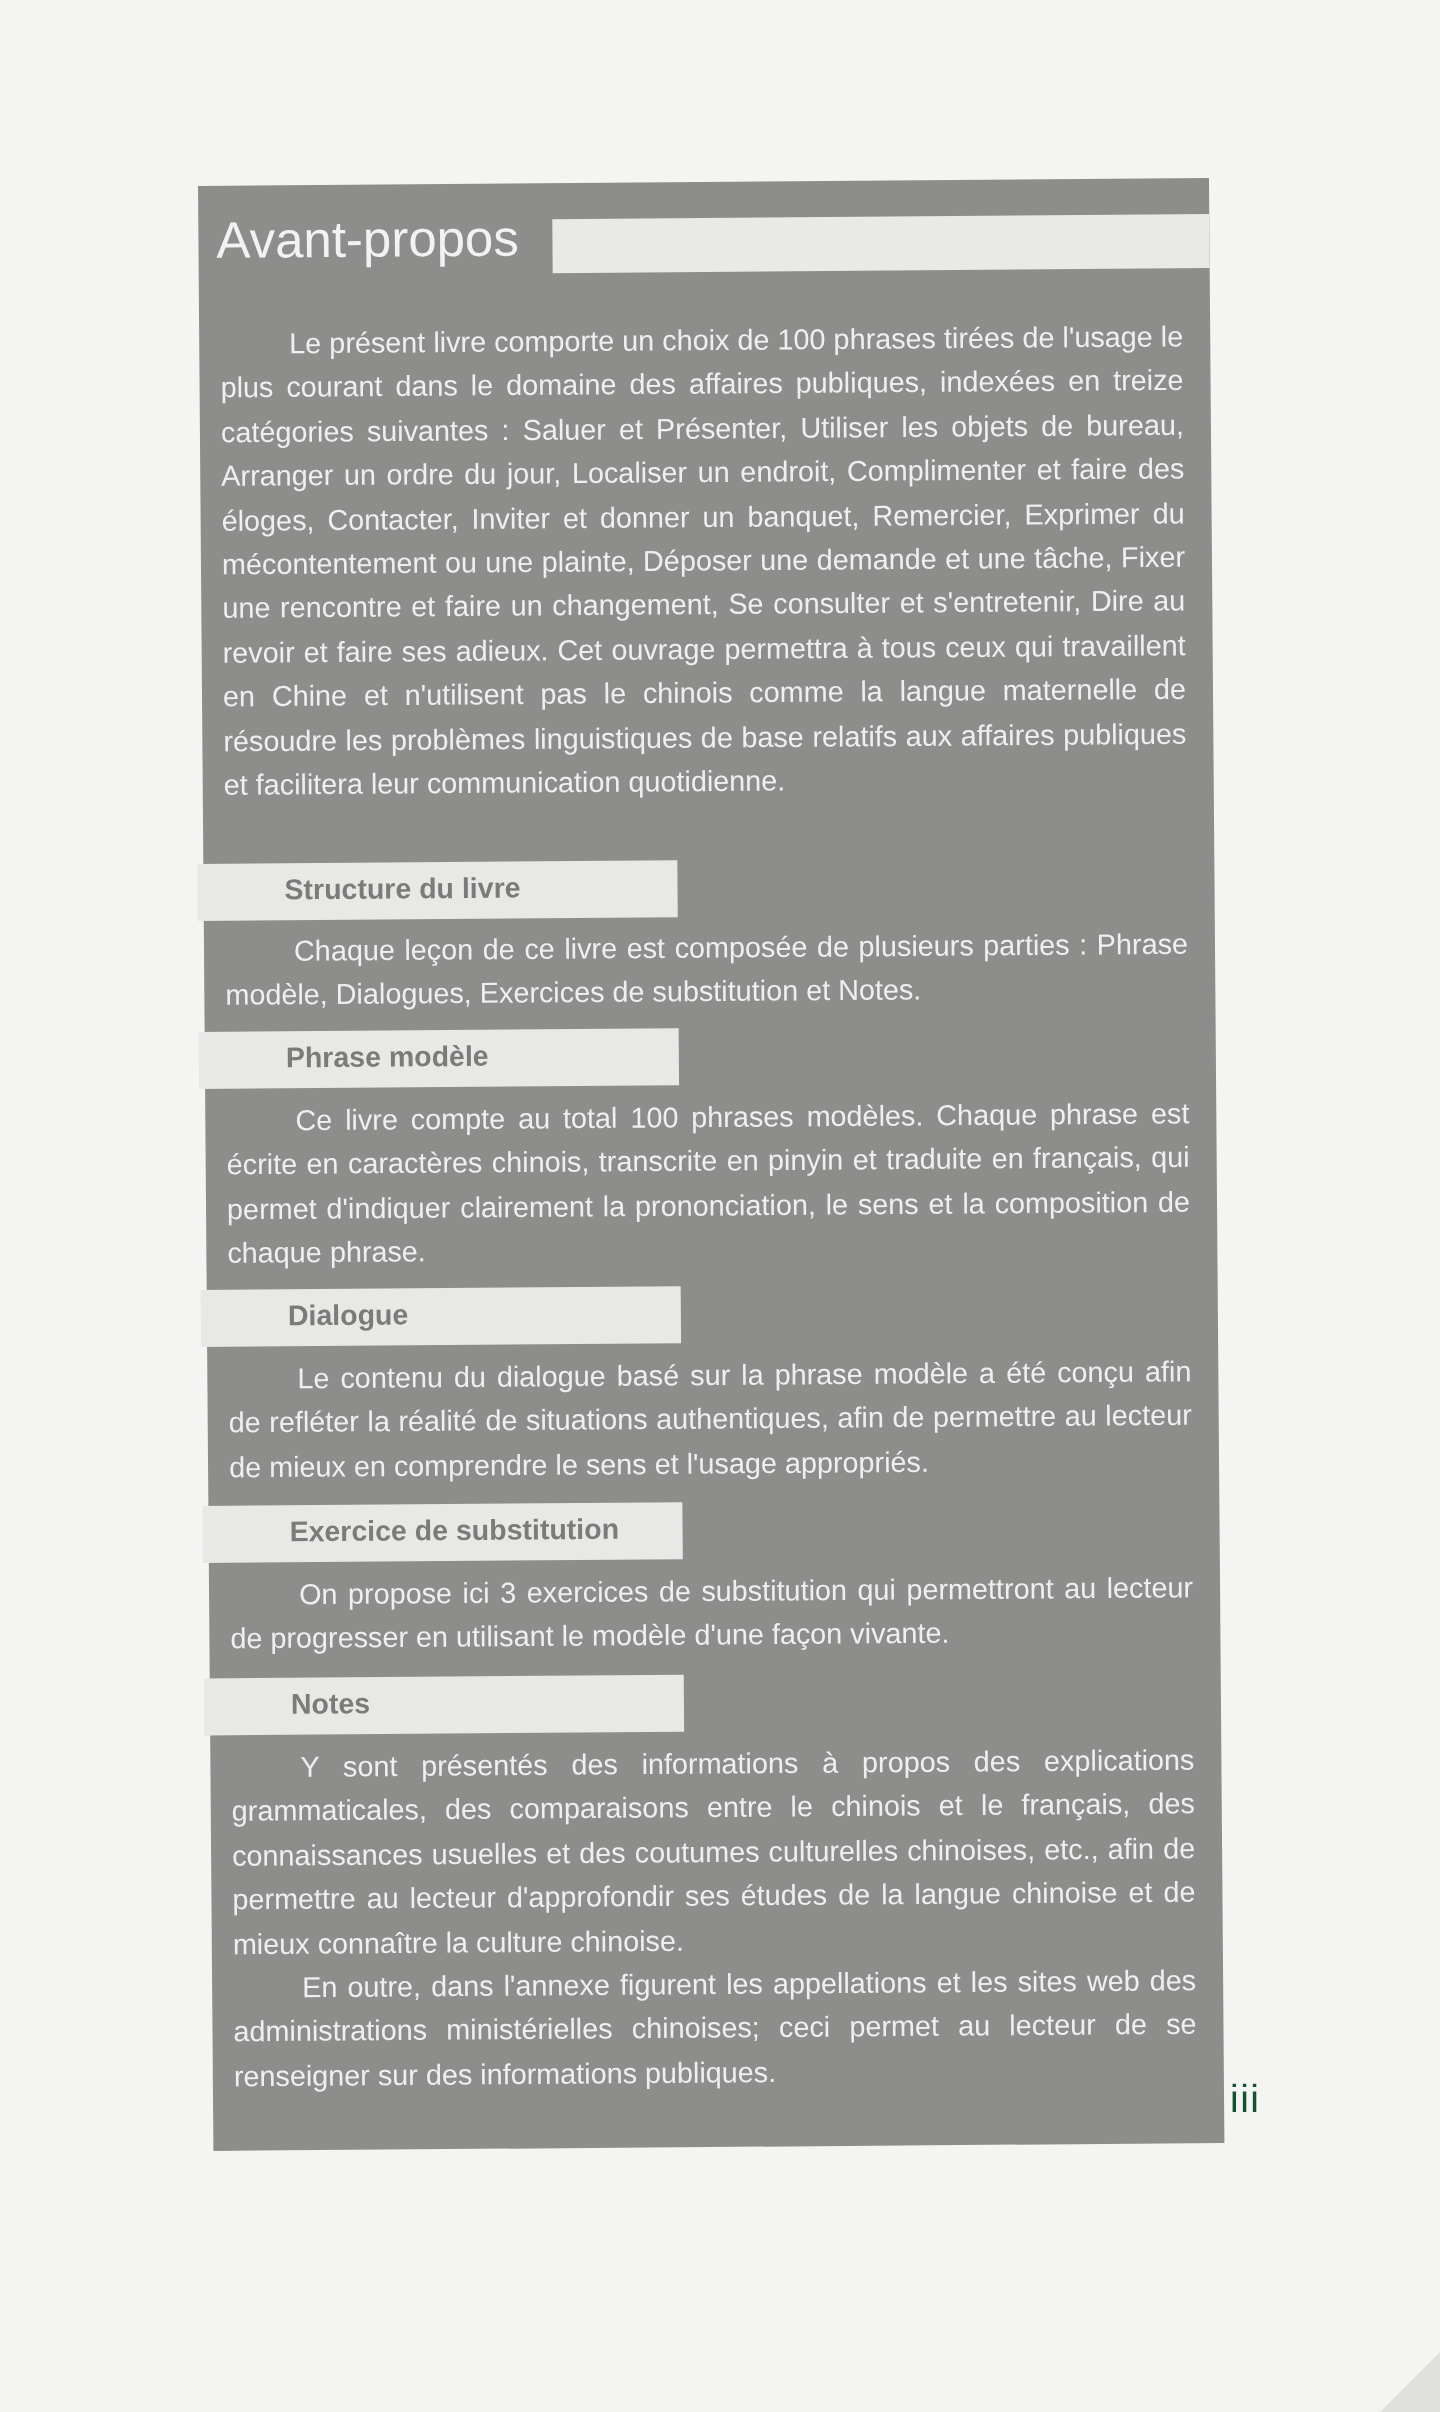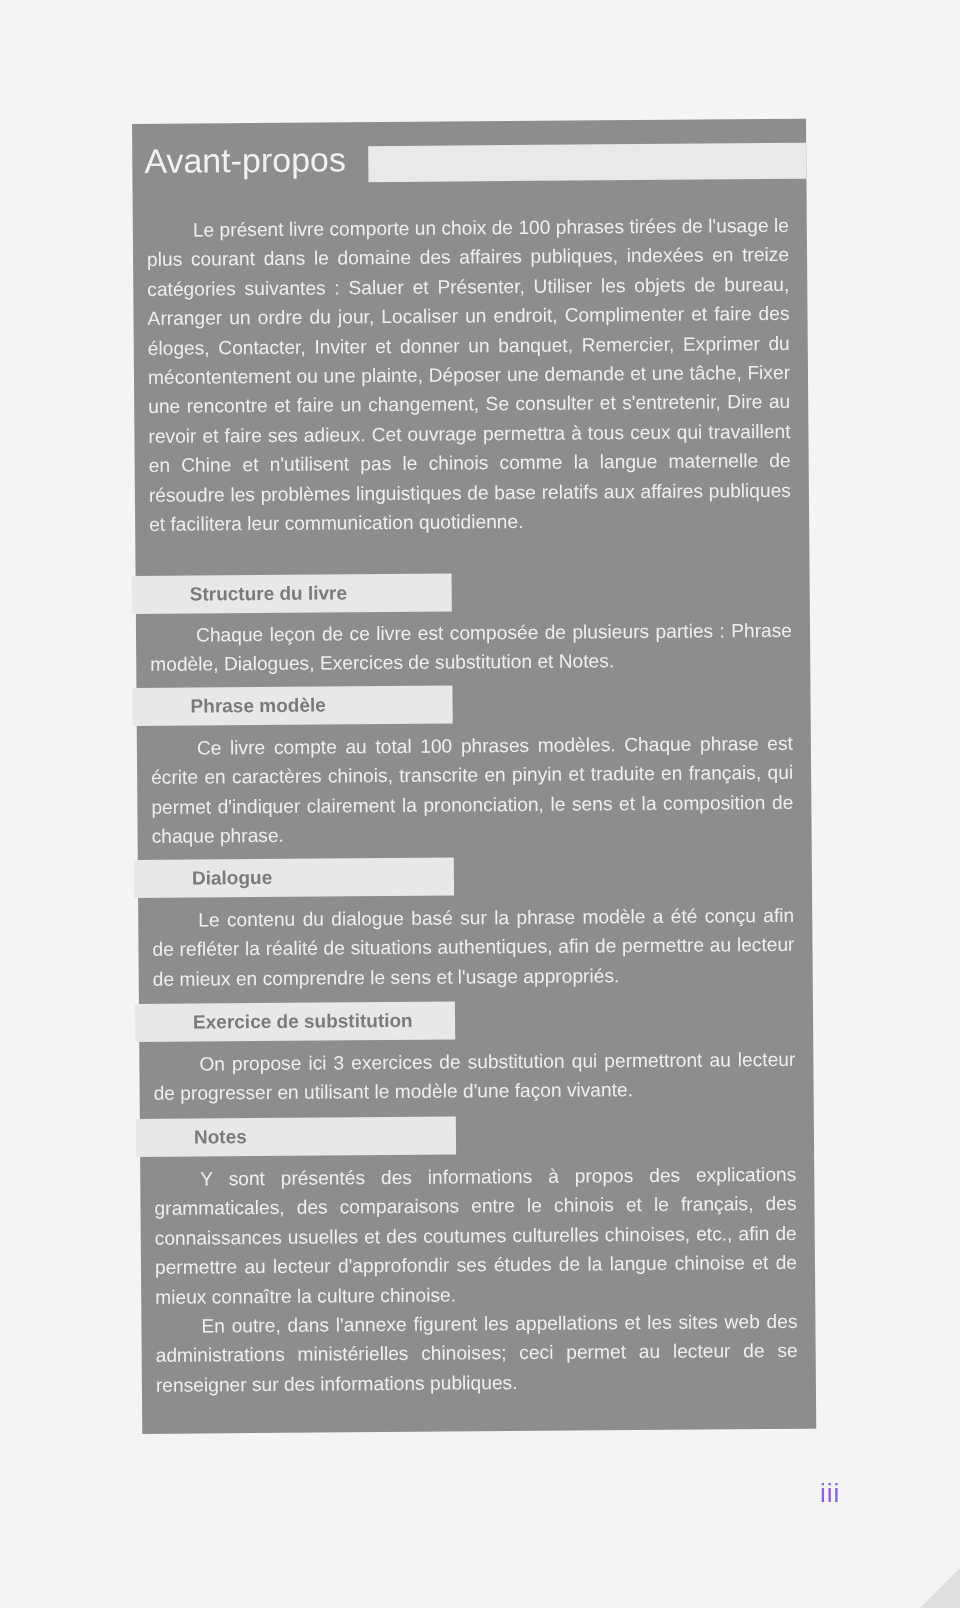--- a/index.html
+++ b/index.html
@@ -39,22 +39,22 @@
     }
     .block p { margin: 0; text-indent: 46px; }
     .strip {
       position: absolute; left: -4px;
       width: 320px; height: 38px;
       background: #e8e8e7;
       color: #7b7b7a; font-weight: bold; font-size: 19px;
       line-height: 38px; box-sizing: border-box; padding-left: 58px;
     }
     .page-num {
-      position: absolute; left: 820px; top: 1478px;
-      color: #8b5cf6; font-size: 26px; letter-spacing: 1px;
+      position: absolute; left: 820px; top: 1384px;
+      color: #14532d; font-size: 26px; letter-spacing: 1px;
     }
     .curl {
       position: absolute; right: 0; bottom: 0; width: 0; height: 0;
       border-left: 40px solid transparent;
       border-bottom: 40px solid #e0e0df;
     }
   </style>
 </head>
 <body>
 

